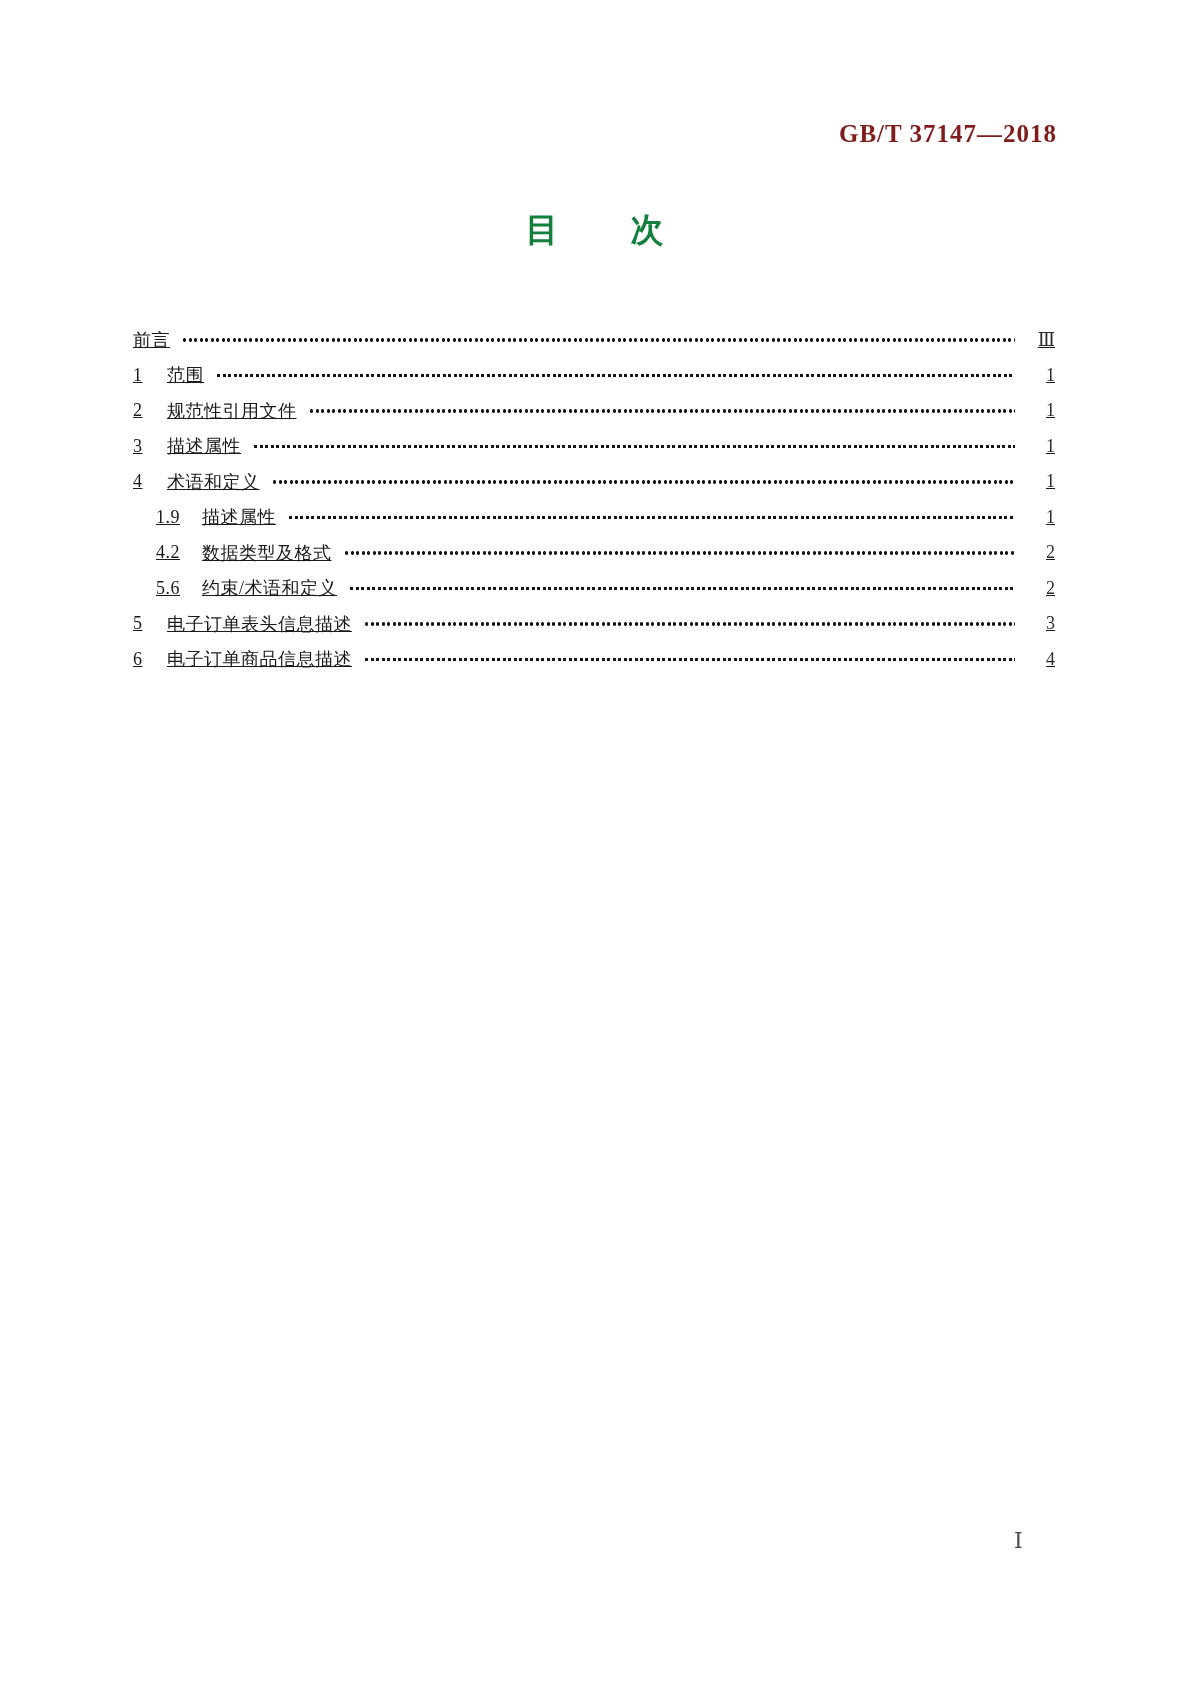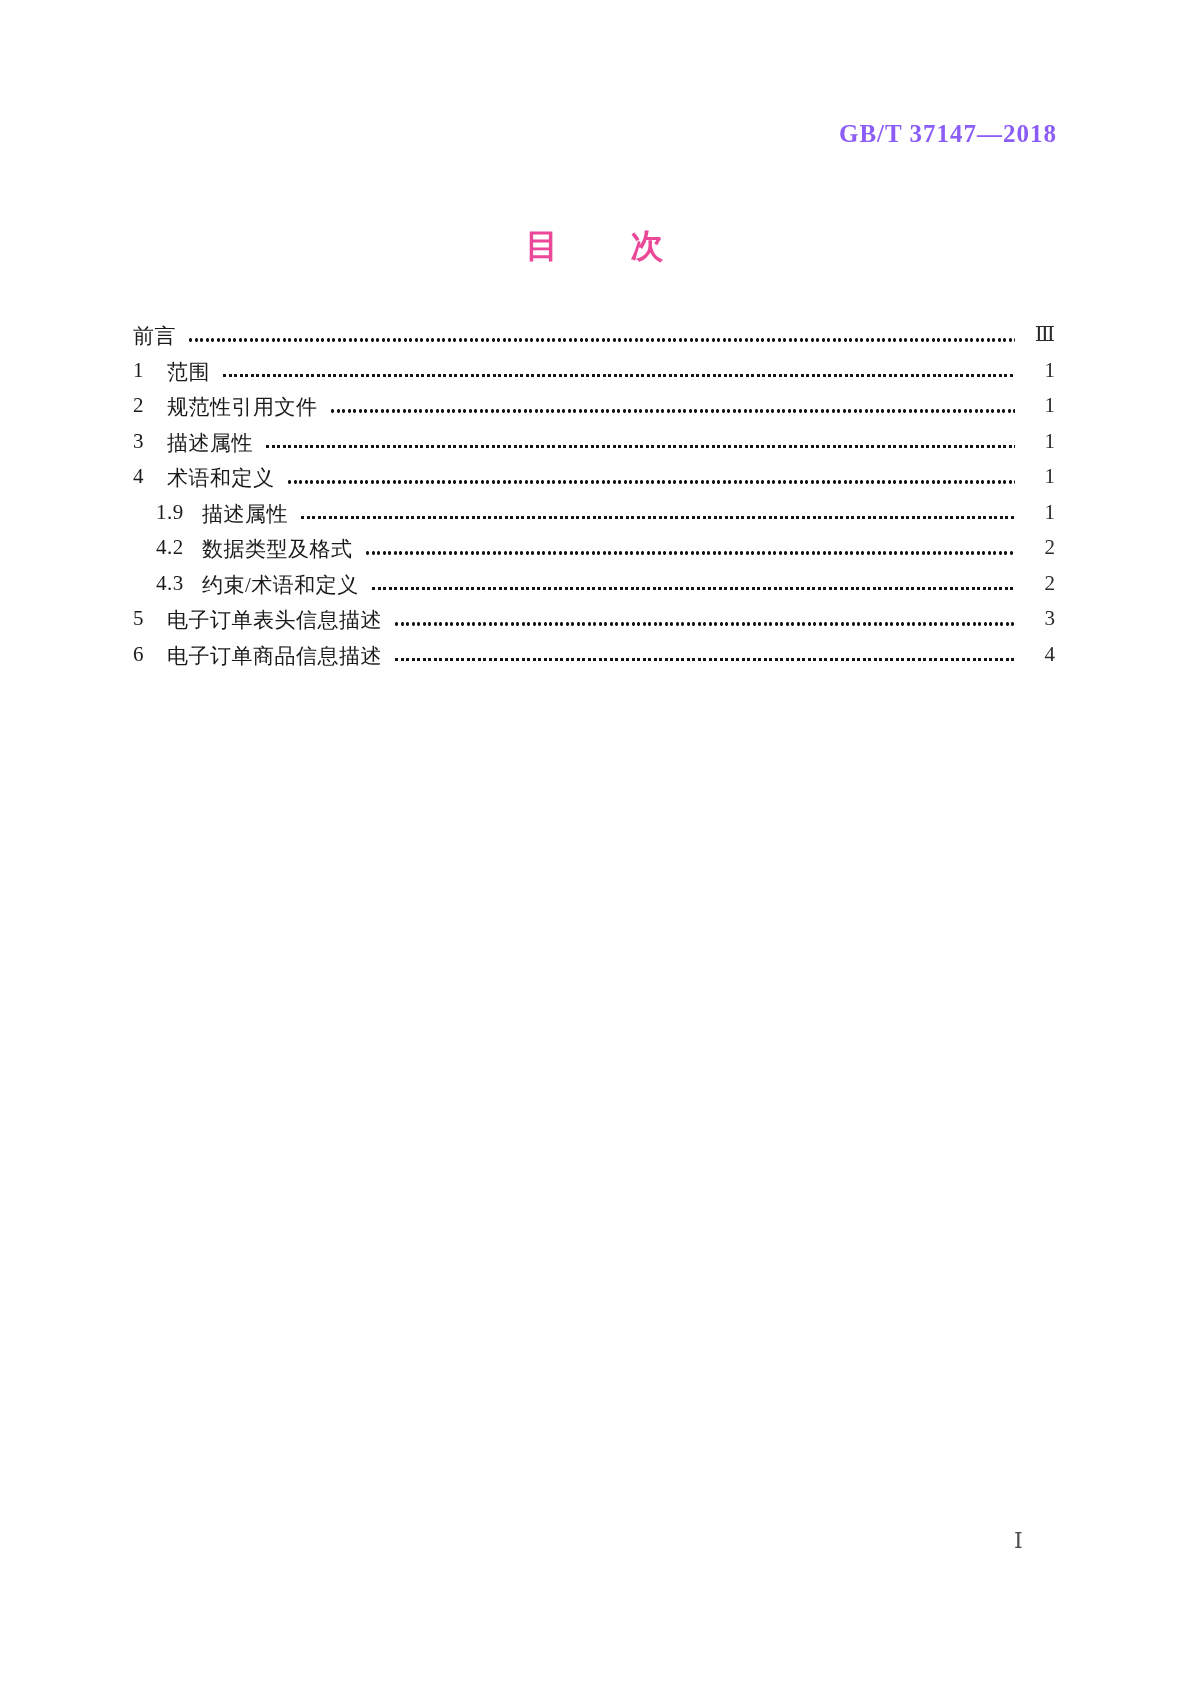--- a/index.html
+++ b/index.html
@@ -17,47 +17,49 @@
     color: #1a1a1a;
     overflow: hidden;
   }
   .std-number {
     position: absolute;
     top: 120px;
     right: 134px;
     font-size: 25px;
     font-weight: bold;
     letter-spacing: 1px;
-    color: #8b5cf6;
+    color: #7f1d1d;
     white-space: nowrap;
   }
   .doc-title {
     position: absolute;
-    top: 224px;
+    top: 208px;
     left: 0;
     width: 100%;
     text-align: center;
     font-family: Liberation Mono, monospace;
     font-size: 33px;
     font-weight: bold;
-    color: #ec4899;
+    color: #15803d;
     letter-spacing: 2px;
     white-space: pre;
   }
   .toc {
     position: absolute;
     top: 322px;
     left: 133px;
     width: 922px;
   }
   .toc-row {
     display: flex;
+    align-items: center;
     height: 35.5px;
-    font-size: 21px;
+    font-size: 18px;
     white-space: nowrap;
+    text-decoration: underline;
   }
   .toc-row .toc-num {
     display: inline-block;
     flex: 0 0 auto;
     width: 34px;
     letter-spacing: 0.5px;
   }
   .toc-row.level-2 {
     padding-left: 23px;
   }
@@ -139,21 +141,21 @@
     <span class="leader-dots"></span>
     <span class="toc-page">1</span>
   </div>
       <div class="toc-row level-2">
     <span class="toc-num">4.2</span>
     <span class="toc-label">数据类型及格式</span>
     <span class="leader-dots"></span>
     <span class="toc-page">2</span>
   </div>
       <div class="toc-row level-2">
-    <span class="toc-num">4.3</span>
+    <span class="toc-num">5.6</span>
     <span class="toc-label">约束/术语和定义</span>
     <span class="leader-dots"></span>
     <span class="toc-page">2</span>
   </div>
       <div class="toc-row level-1">
     <span class="toc-num">5</span>
     <span class="toc-label">电子订单表头信息描述</span>
     <span class="leader-dots"></span>
     <span class="toc-page">3</span>
   </div>

